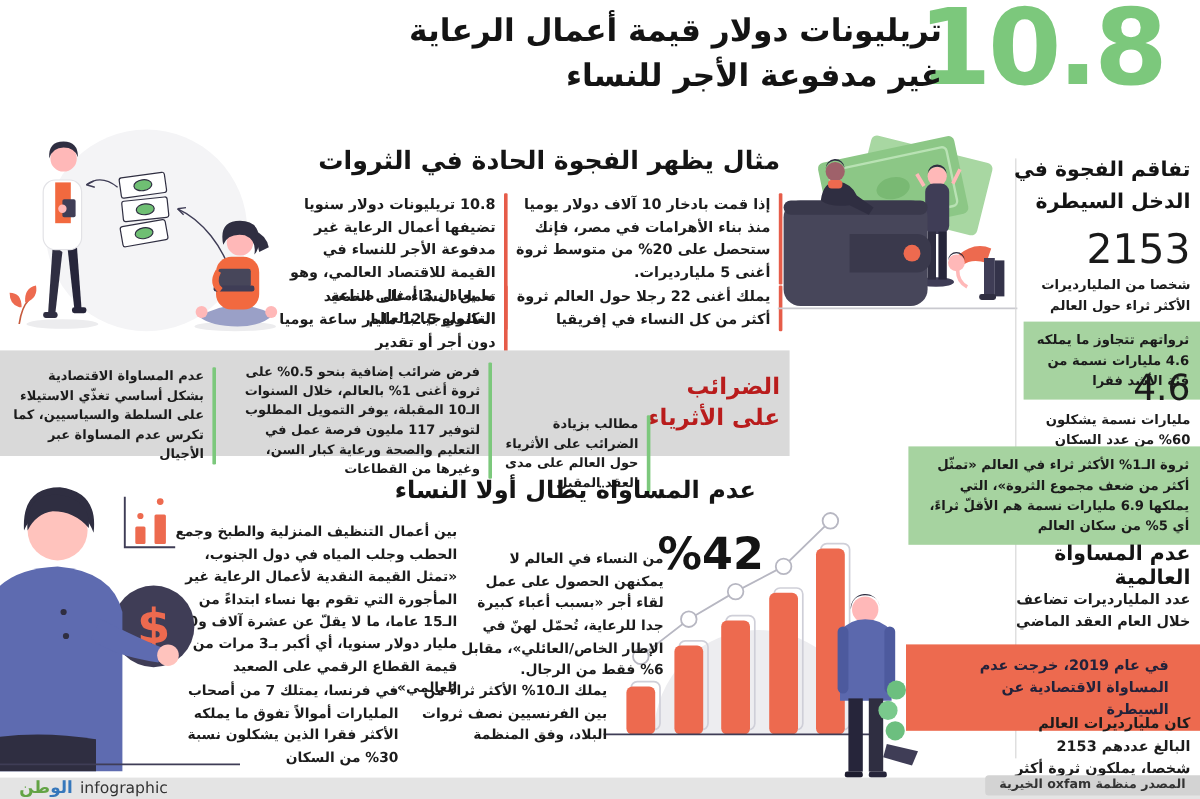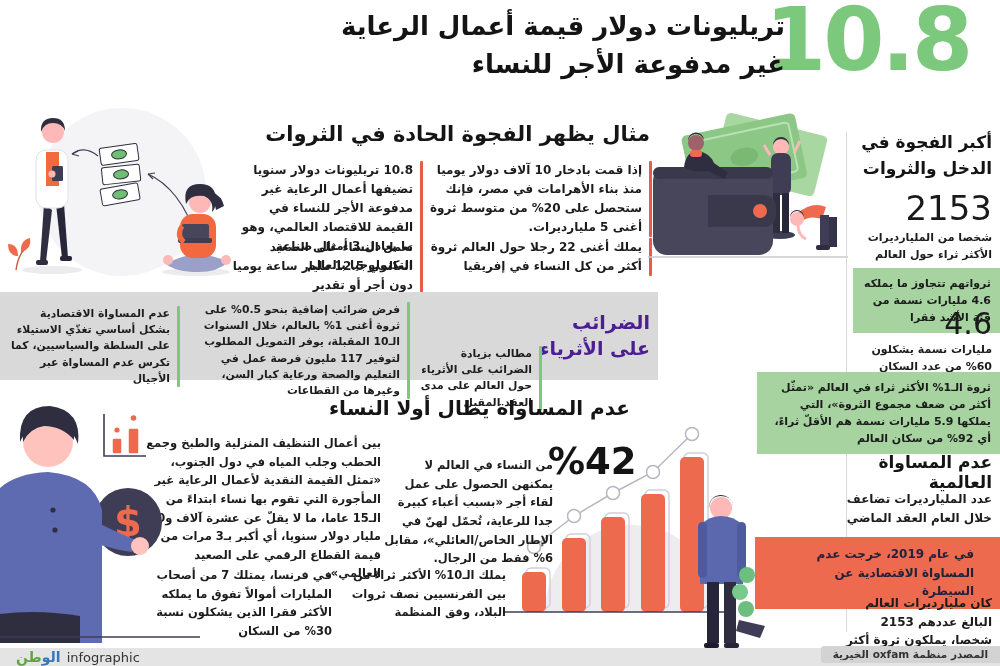--- a/index.html
+++ b/index.html
@@ -18,21 +18,21 @@
   .bullet{position:absolute;display:flex;direction:rtl;gap:7px;align-items:stretch;}
   .vbar{flex:0 0 3px;background:#e65c49;border-radius:1px;}
   .vbar.green{background:#7cc87c;}
   .btxt{font-size:12px;font-weight:bold;line-height:1.58;color:#1c1c1c;direction:rtl;}
   .b0{left:428px;top:161px;width:224px;}
   .b1{left:428px;top:238px;width:224px;}
   .b2{left:231px;top:161px;width:192px;}
   .b3{left:231px;top:238px;width:192px;}
   
   .tax-band{left:0;top:292px;width:658px;height:88px;background:#d9d9d9;}
-  .tax-title{position:absolute;right:8px;top:18px;font-size:19px;font-weight:800;line-height:1.35;direction:rtl;text-align:right;color:#4c1d95;}
+  .tax-title{position:absolute;right:8px;top:18px;font-size:19px;font-weight:800;line-height:1.35;direction:rtl;text-align:right;color:#b91c1c;}
   .tax-band .btxt{font-size:10.8px;line-height:1.5;}
   .t0{right:116px;top:20px;width:124px;margin-top:34px;}
   .t1{right:248px;top:10px;width:226px;}
   .t2{right:478px;top:14px;width:172px;}
   
   .side-divider{left:846px;top:132px;width:1px;height:500px;background:#d8d8d8;}
   .side-title{right:8px;top:130px;width:152px;font-size:17px;font-weight:800;line-height:1.5;color:#141414;}
   .stat-num{font-weight:400;color:#1a1a1a;direction:ltr;text-align:right;}
   .stat-num1{right:8px;top:188px;font-size:34px;}
   .stat-num2{right:8px;top:306px;font-size:30px;}
@@ -192,27 +192,27 @@
       <path d="M142,122 a7,7 0 0 1 14,0 q-2,-6 -7,-6 q-5,0 -7,6 Z" fill="#2f2e41"></path>
       <rect x="172" y="120" width="9" height="32" fill="#3f3d56"></rect>
       <rect x="181" y="122" width="8" height="30" fill="#34334a"></rect>
       <path d="M150,130 q0,10 8,14" stroke="#ffb8b8" stroke-width="3" fill="none"></path>
       <rect x="168" y="150" width="14" height="5" rx="2" fill="#2f2e41"></rect>
     </g>
     <line x1="0" y1="162" x2="200" y2="162" stroke="#c9c9cf" stroke-width="1.5"></line>
   </svg>
 
   <div class="abs side-divider"></div>
-  <div class="abs rtl side-title">أكبر الفجوة في الدخل والثروات</div>
+  <div class="abs rtl side-title">تفاقم الفجوة في الدخل السيطرة</div>
   <div class="abs stat-num stat-num1">2153</div>
   <div class="abs rtl stat-cap stat-cap1">شخصا من المليارديرات الأكثر ثراء حول العالم</div>
   <div class="gbox g1">ثرواتهم تتجاوز ما يملكه 4.6 مليارات نسمة من فئة الأشد فقرا</div>
   <div class="abs stat-num stat-num2">4.6</div>
   <div class="abs rtl stat-cap stat-cap2">مليارات نسمة يشكلون 60% من عدد السكان بالعالم</div>
-  <div class="gbox g2">ثروة الـ1% الأكثر ثراء في العالم «تمثّل أكثر من ضعف مجموع الثروة»، التي يملكها 5.9 مليارات نسمة هم الأقلّ ثراءً، أي 92% من سكان العالم</div>
+  <div class="gbox g2">ثروة الـ1% الأكثر ثراء في العالم «تمثّل أكثر من ضعف مجموع الثروة»، التي يملكها 6.9 مليارات نسمة هم الأقلّ ثراءً، أي 5% من سكان العالم</div>
   <div class="abs rtl side-title2 sec-title">عدم المساواة العالمية</div>
   <div class="abs rtl side-p side-p1">عدد المليارديرات تضاعف خلال العام العقد الماضي</div>
   <div class="obox">في عام 2019، خرجت عدم المساواة الاقتصادية عن السيطرة</div>
   <div class="abs rtl side-p side-p2">كان مليارديرات العالم البالغ عددهم 2153 شخصا، يملكون ثروة أكثر من 4.6 مليارات نسمة</div>
 
   <div class="abs tax-band">
     <div class="tax-title">
       <div>الضرائب</div>
       <div>على الأثرياء</div>
     </div>

